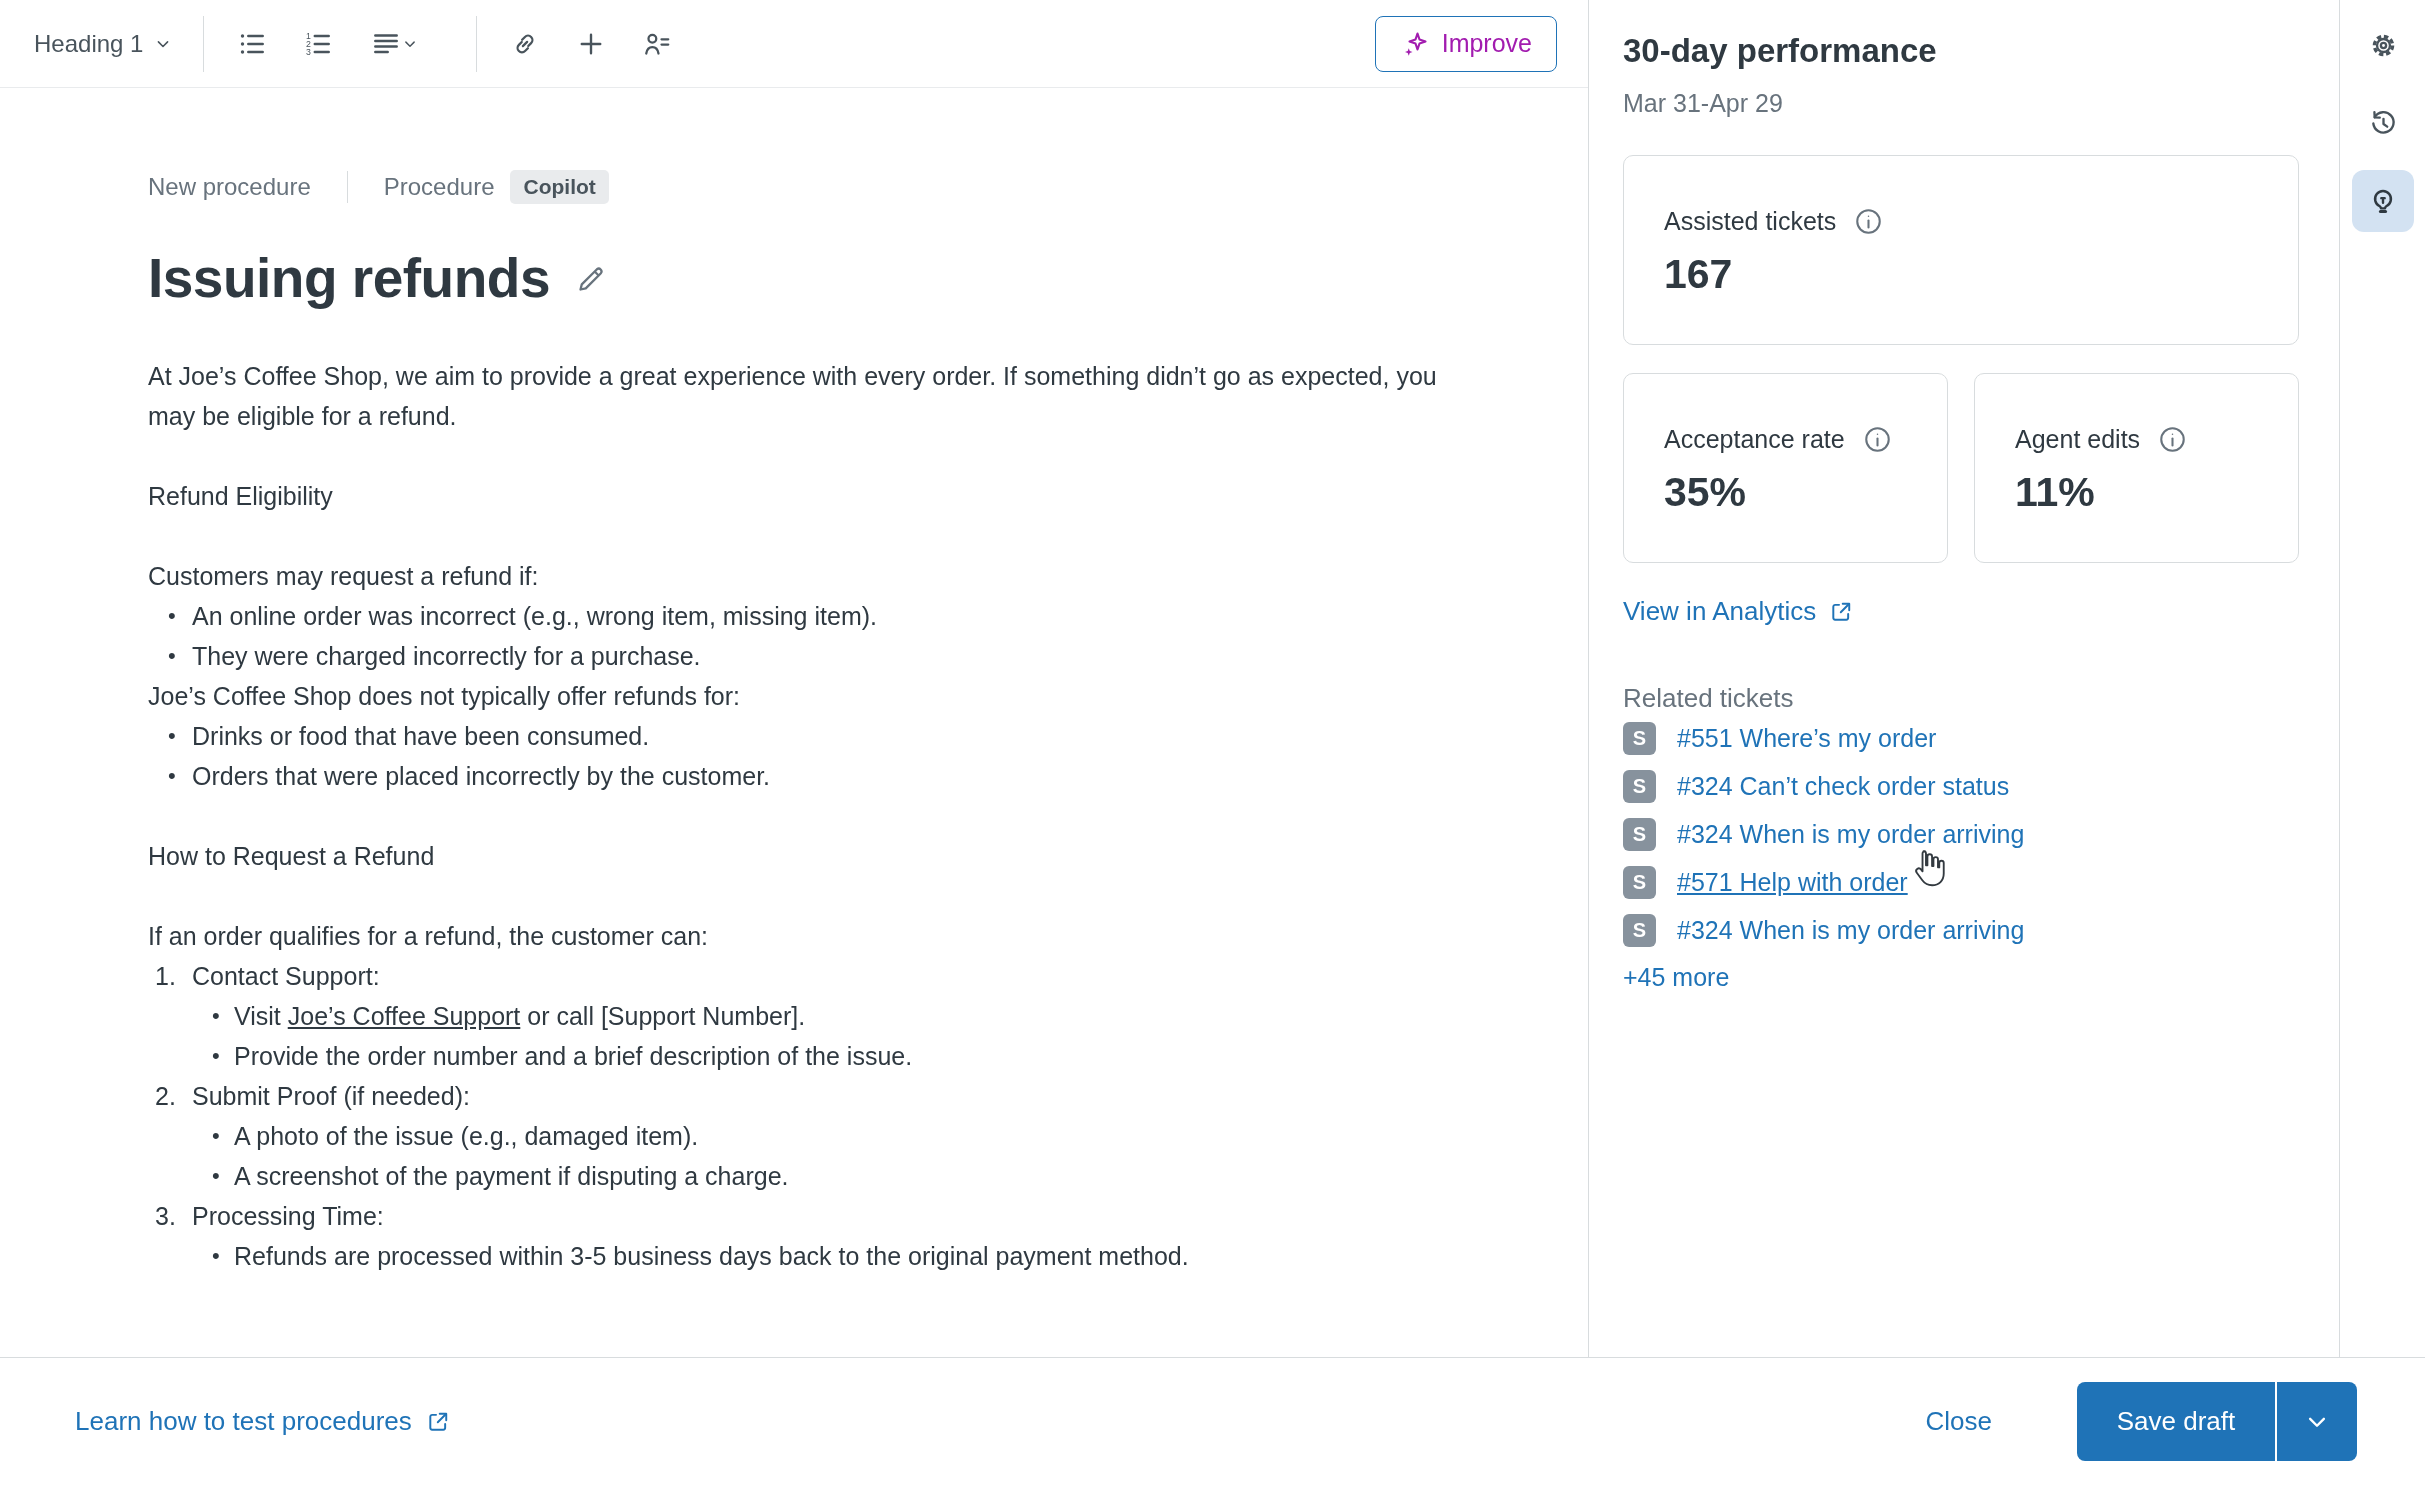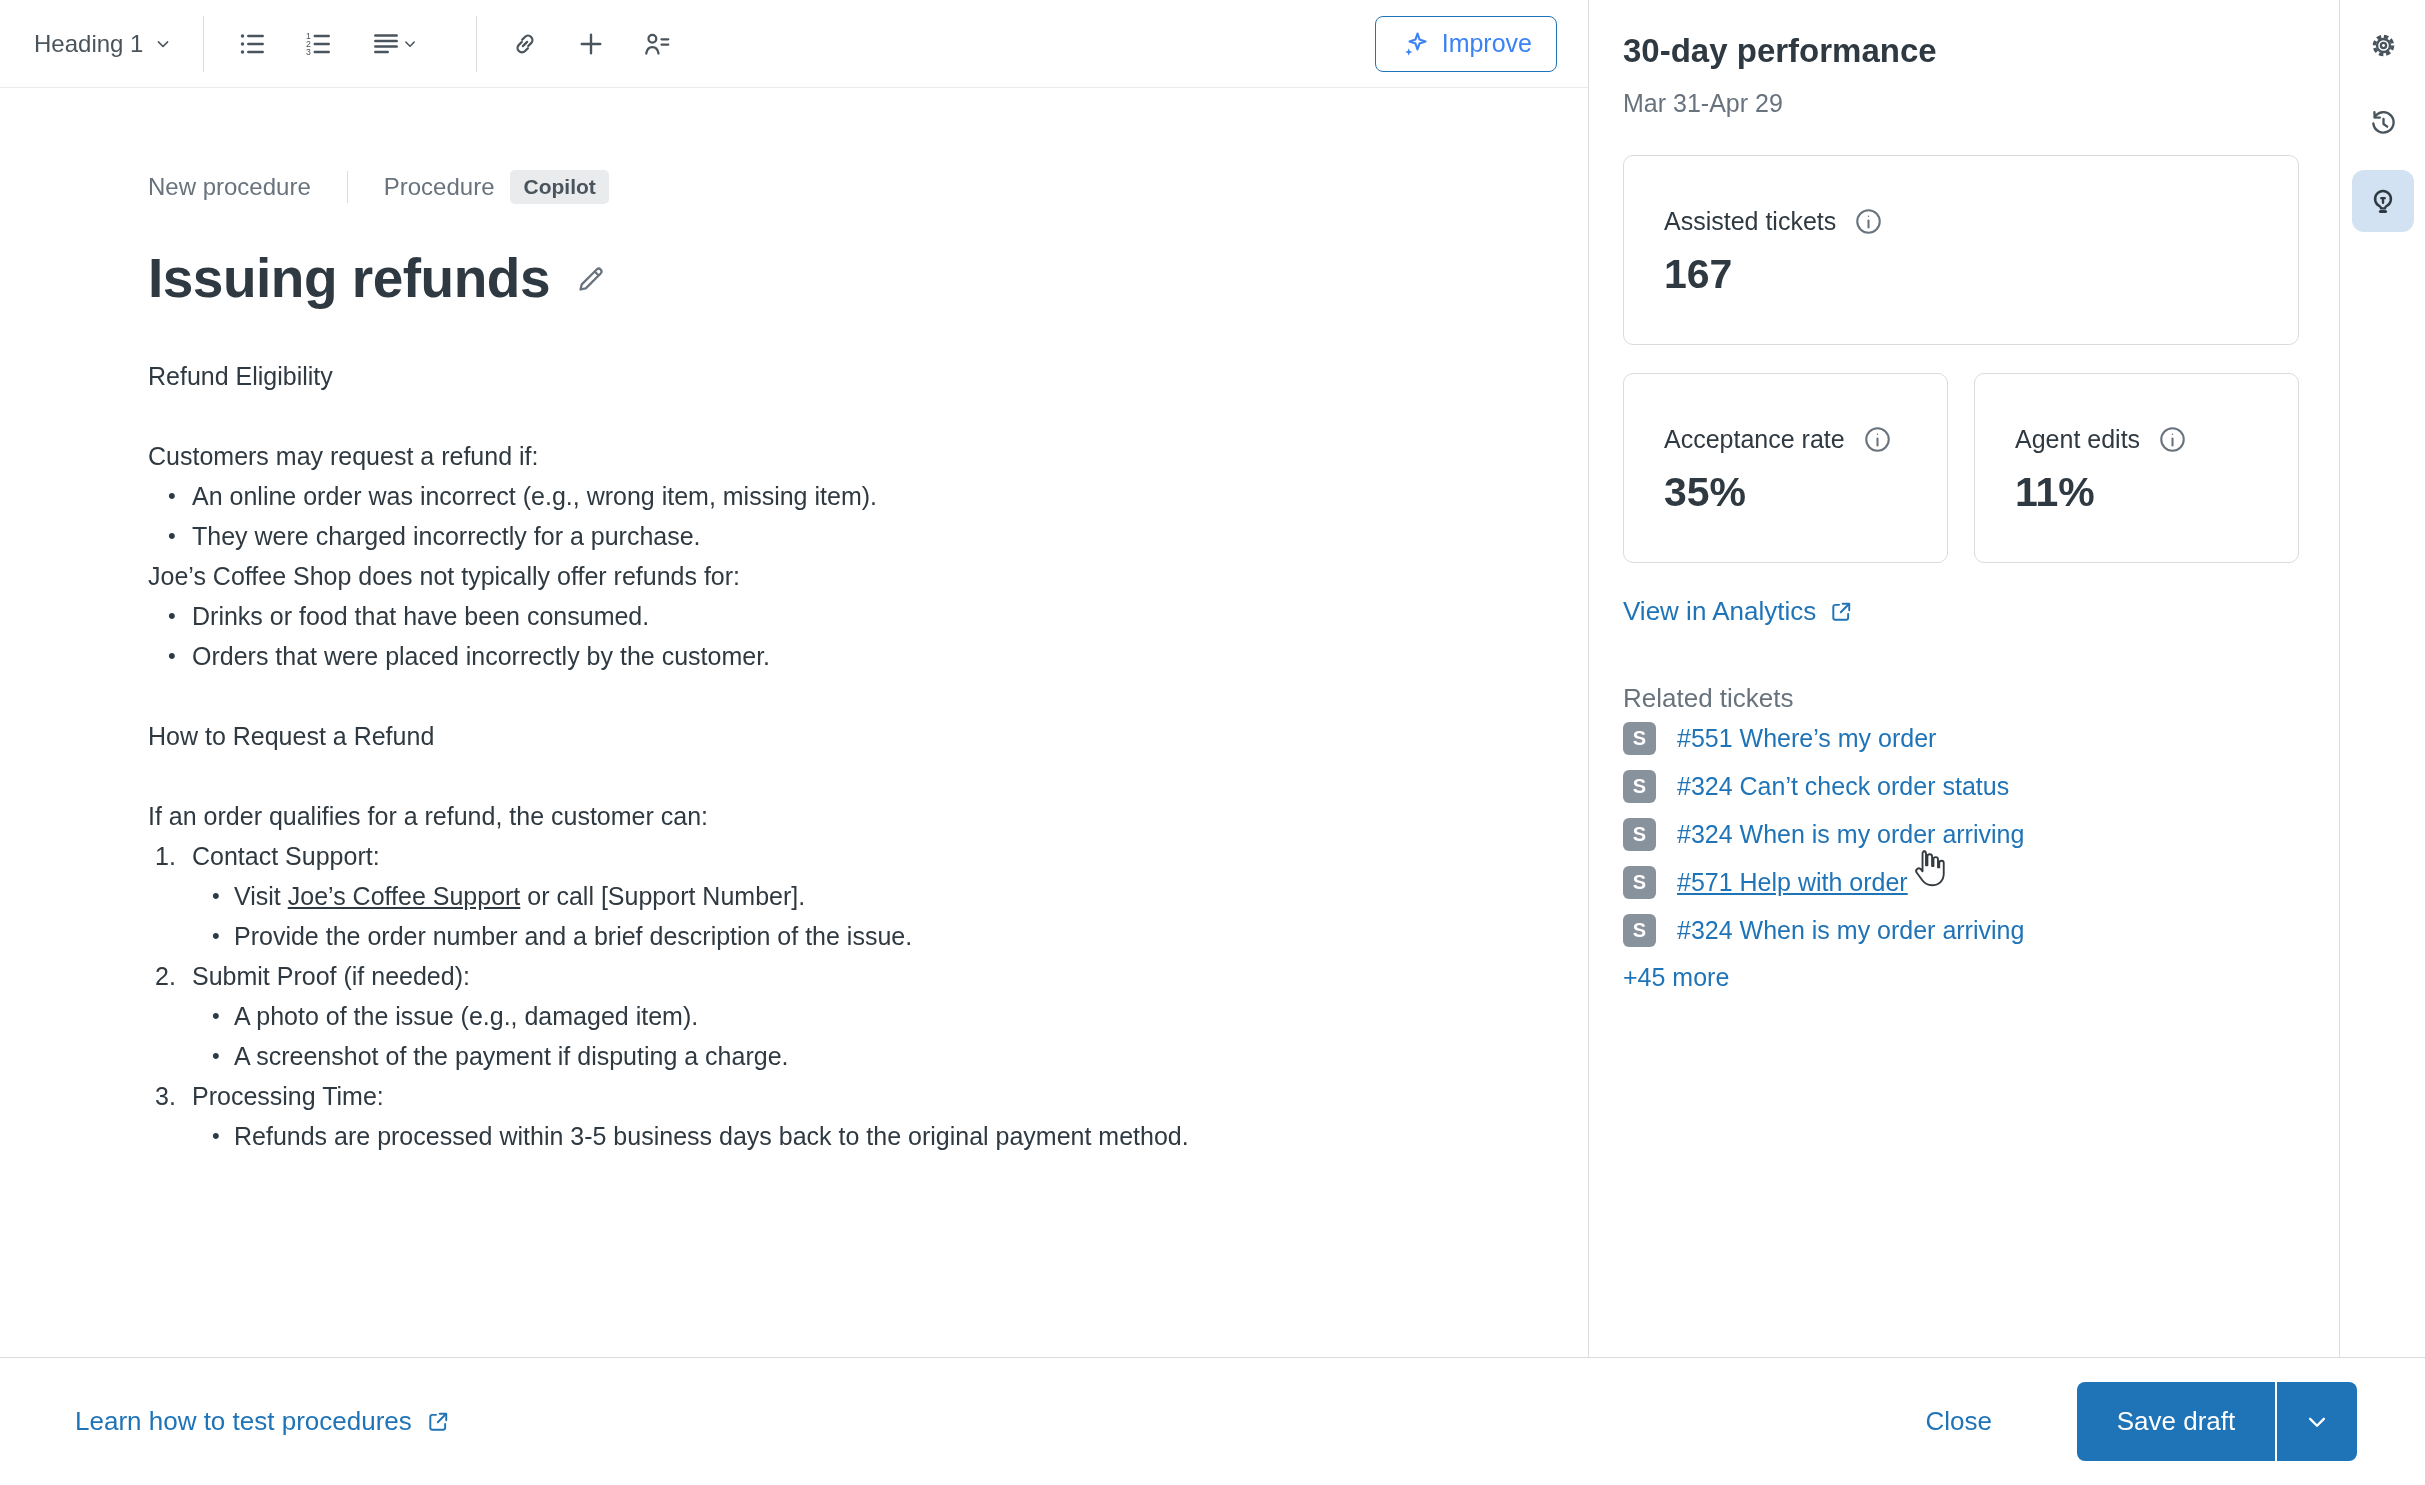--- a/index.html
+++ b/index.html
@@ -13,21 +13,21 @@
   .toolbar { position:absolute; left:0; top:0; width:100%; height:88px;
     border-bottom:1px solid #e9ebed; display:flex; align-items:center; padding:0 30px; }
   .tb-select { display:flex; align-items:center; gap:10px; background:none; border:none;
     font:24px "Liberation Sans",sans-serif; color:#49545c; cursor:pointer; padding:6px 4px; }
   .tb-sep { width:1px; height:56px; background:#d8dcde; margin:0 26px; }
   .tb-btn { width:44px; height:44px; display:flex; align-items:center; justify-content:center;
     background:none; border:none; color:#49545c; cursor:pointer; margin-right:22px; }
   .tb-spacer { flex:1; }
   .ic { display:block; }
   .improve-btn { display:flex; align-items:center; gap:12px; height:56px; padding:0 24px;
-    border:1px solid #1f73b7; border-radius:8px; background:#fff; color:#3b82f6;
+    border:1px solid #1f73b7; border-radius:8px; background:#fff; color:#a21caf;
     font:25px "Liberation Sans",sans-serif; cursor:pointer; margin-right:1px;justify-content:center; }
 
   .doc-area { position:absolute; left:0; top:89px; width:100%; height:1268px;
     overflow:hidden; padding:80px 100px 0 148px; }
   .crumbs { display:flex; align-items:center; height:36px; font-size:24px; color:#68737d; }
   .crumb { cursor:pointer; }
   .crumb-sep { width:1px; height:32px; background:#d8dcde; margin:0 36px; }
   .badge { display:inline-block; margin-left:16px; padding:5px 13px; background:#e9ebed;
     border-radius:5px; color:#49545c; font-size:21px; font-weight:700; }
   .title-row { display:flex; align-items:center; gap:24px; margin-top:36px; }
@@ -225,20 +225,21 @@
         <span class="crumb">Procedure</span>
         <span class="badge">Copilot</span>
       </div>
       <div class="title-row">
         <h1>Issuing refunds</h1>
         <svg class="ic pencil" width="34" height="34" viewBox="0 0 24 24">
             <use href="#i-pencil"></use>
           </svg>
       </div>
       <div class="doc" id="doc-blocks">
+          <p class="gap"><span>At Joe’s Coffee Shop, we aim to provide a great experience with every order. If something didn’t go as expected, you may be eligible for a refund.</span></p>
           <p class="gap"><span>Refund Eligibility</span></p>
           <p class="gap"><span>Customers may request a refund if:</span></p>
           <div class="ul-row"><span>An online order was incorrect (e.g., wrong item, missing item).</span></div>
           <div class="ul-row"><span>They were charged incorrectly for a purchase.</span></div>
           <p><span>Joe’s Coffee Shop does not typically offer refunds for:</span></p>
           <div class="ul-row"><span>Drinks or food that have been consumed.</span></div>
           <div class="ul-row"><span>Orders that were placed incorrectly by the customer.</span></div>
           <p class="gap"><span>How to Request a Refund</span></p>
           <p class="gap"><span>If an order qualifies for a refund, the customer can:</span></p>
           <div class="ol-row"><span class="num">1.</span><span>Contact Support:</span></div>

